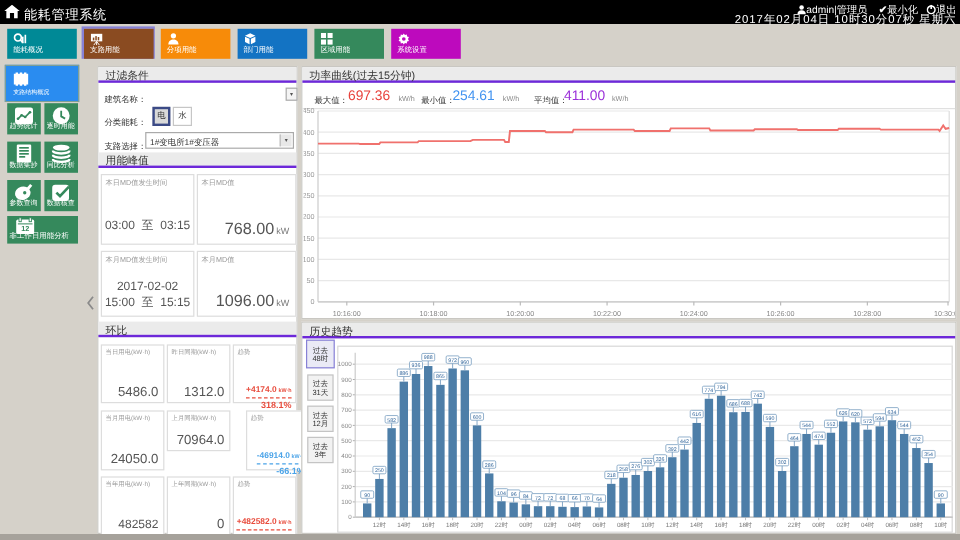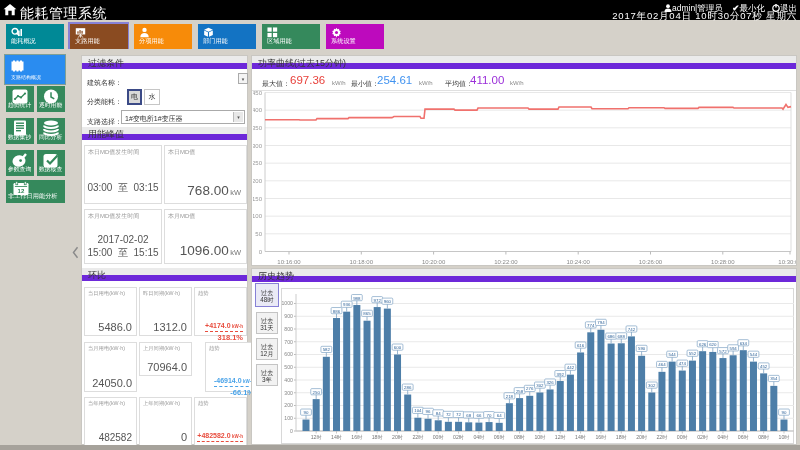--- a/index.html
+++ b/index.html
@@ -4,32 +4,32 @@
 *{margin:0;padding:0;box-sizing:border-box;}
 body{width:800px;height:450px;overflow:hidden;background:#d5d1c9;font-family:"Liberation Sans",sans-serif;position:relative;}
 .abs{position:absolute;}
 .topbar{left:0;top:0;width:800px;height:20px;background:#000;}
 .tile{height:25px;top:24px;color:#fff;padding:3px 0 0 5px;}
 .tile > svg{width:11px;height:11px;}
 .tile .tl{font-size:6.2px;position:absolute;left:5px;bottom:3px;white-space:nowrap;}
 .stile{color:#fff;}
 .stile .tl{font-size:6.2px;position:absolute;left:2px;bottom:2.5px;white-space:nowrap;}
 .panel{background:#fff;border:1px solid #c9c7c2;}
-.phead{background:#ebebeb;height:13px;font-size:9px;color:#333;padding:1px 0 0 6px;border-bottom:6px solid #6d28d9;}
+.phead{background:#ebebeb;height:13px;font-size:9px;color:#333;padding:1px 0 0 6px;border-bottom:2px solid #6d28d9;}
 .card{position:absolute;border:1px solid #ddd;background:#fff;}
 .card .lb{position:absolute;left:3px;top:2px;font-size:6px;color:#999;white-space:nowrap;}
 svg{display:block;}
 </style></head>
 <body>
 
 <div class="abs topbar"></div>
 <svg class="abs" style="left:3px;top:4px" width="14" height="12" viewBox="0 0 15 14">
  <path d="M7.5 0 L15 6 L13 6 L13 13 L9.5 13 L9.5 8 L5.5 8 L5.5 13 L2 13 L2 6 L0 6 Z" fill="#fff"></path>
 </svg>
-<div class="abs" style="left:20px;top:5px;color:#fff;font-size:14px;letter-spacing:0.5px;">能耗管理系统</div>
+<div class="abs" style="left:20px;top:5px;color:#fff;font-size:11px;letter-spacing:0.5px;">能耗管理系统</div>
 <div class="abs" style="right:3px;top:2.5px;color:#fff;font-size:8.5px;white-space:nowrap;">
  <svg width="8" height="8" style="display:inline-block;vertical-align:-1px" viewBox="0 0 8 8">
       <circle cx="4" cy="2.2" r="1.9" fill="#fff"></circle>
       <path d="M0.5 8 C0.5 5.6 2 4.6 4 4.6 C6 4.6 7.5 5.6 7.5 8 Z" fill="#fff"></path>
     </svg>admin|管理员&nbsp;&nbsp;&nbsp; <b>✔</b>最小化&nbsp;&nbsp; <svg width="8" height="8" style="display:inline-block;vertical-align:-1px" viewBox="0 0 8 8">
       <circle cx="4" cy="4.2" r="3.2" fill="none" stroke="#fff" stroke-width="1.2"></circle>
       <line x1="4" y1="0" x2="4" y2="3.4" stroke="#fff" stroke-width="1.4"></line>
     </svg>退出</div>
 <div class="abs" style="right:3px;top:9.5px;color:#fff;font-size:9.5px;letter-spacing:0.8px;white-space:nowrap;">2017年02月04日 10时30分07秒 星期六</div>
 

